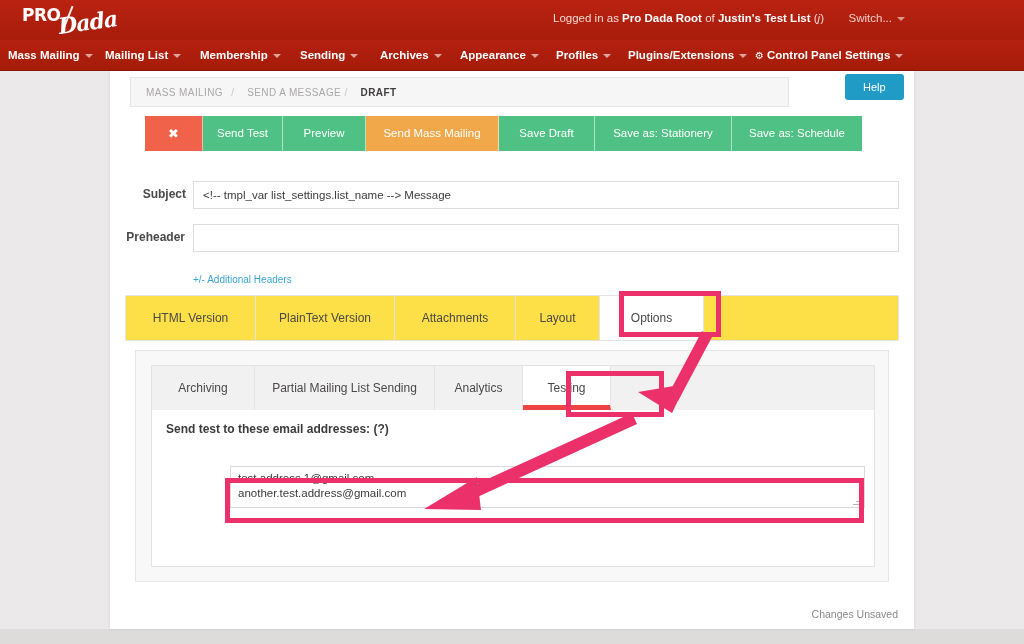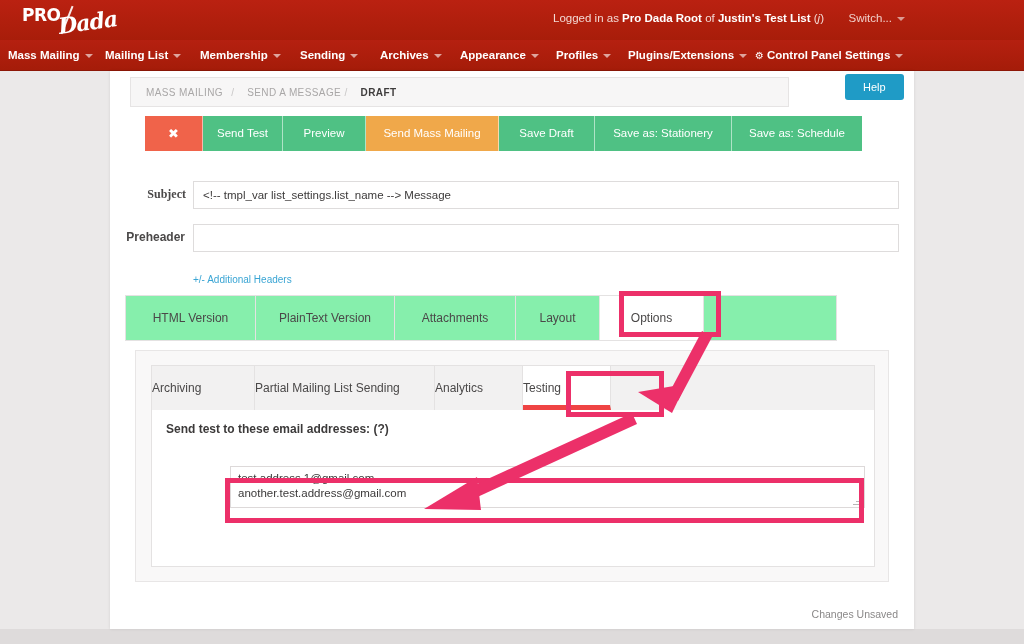--- a/index.html
+++ b/index.html
@@ -138,43 +138,43 @@
     padding:0 9px;line-height:26px;
     font-family:"Liberation Sans",sans-serif;
   }
   .addlheaders{
     position:absolute;left:83px;top:203px;
     font-size:10px;color:#3aa5d4;cursor:pointer;
   }
 
   
   .tabstrip{
-    position:absolute;left:15px;top:224px;width:712px;height:46px;
-    background:#86efac;border:1px solid #e4e2e2;box-sizing:border-box;
+    position:absolute;left:15px;top:224px;width:774px;height:46px;
+    background:#fde047;border:1px solid #e4e2e2;box-sizing:border-box;
   }
   .tab{
     position:absolute;top:0;height:44px;line-height:44px;
     font-size:12px;color:#4a4848;text-align:center;
     cursor:pointer;box-sizing:border-box;
     border-right:1px solid #e4e2e2;
   }
   .tab.sel{background:#ffffff;border-bottom:1px solid #ffffff;}
 
   
   .inner{
     position:absolute;left:25px;top:279px;width:754px;height:232px;
     background:#f9f8f8;border:1px solid #e8e6e6;box-sizing:border-box;
   }
   .subtabstrip{
     position:absolute;left:15px;top:14px;width:724px;height:46px;
     background:#f2f1f1;border:1px solid #e4e2e2;box-sizing:border-box;
   }
   .subtab{
     position:absolute;top:0;height:44px;line-height:44px;
-    font-size:12px;color:#4a4848;cursor:pointer;
+    font-size:12px;color:#4a4848;text-align:center;cursor:pointer;
     box-sizing:border-box;border-right:1px solid #e4e2e2;
   }
   .subtab.sel{background:#ffffff;border-bottom:5px solid #ef4444;}
   .subpane{
     position:absolute;left:15px;top:59px;width:724px;height:157px;
     background:#ffffff;border:1px solid #e4e2e2;border-top:none;
     box-sizing:border-box;
   }
   .sendtestlbl{
     position:absolute;left:14px;top:12px;
@@ -261,21 +261,21 @@
   <div class="actions" id="actions">
       <div class="abtn red" style="width: 58px;">✖</div>
       <div class="abtn green" style="width: 80px;">Send Test</div>
       <div class="abtn green" style="width: 83px;">Preview</div>
       <div class="abtn orange" style="width: 133px;">Send Mass Mailing</div>
       <div class="abtn green" style="width: 96px;">Save Draft</div>
       <div class="abtn green" style="width: 137px;">Save as: Stationery</div>
       <div class="abtn green" style="width: 130px;">Save as: Schedule</div>
     </div>
 
-  <div class="flabel" style="left:6px;top:116px;font-family:Liberation Serif, serif;">Subject</div>
+  <div class="flabel" style="left:6px;top:116px;">Subject</div>
   <input class="finput" style="left: 83px; top: 110px; width: 706px;" type="text" value="&lt;!-- tmpl_var list_settings.list_name --&gt; Message">
 
   <div class="flabel" style="left:5px;top:159px;">Preheader</div>
   <input class="finput" style="left: 83px; top: 153px; width: 706px;" type="text" placeholder="">
 
   <div class="addlheaders">+/- Additional Headers</div>
 
   <div class="tabstrip" id="tabstrip">
       <div class="tab" style="left: 0px; width: 130px;">HTML Version</div>
       <div class="tab" style="left: 130px; width: 139px;">PlainText Version</div>

